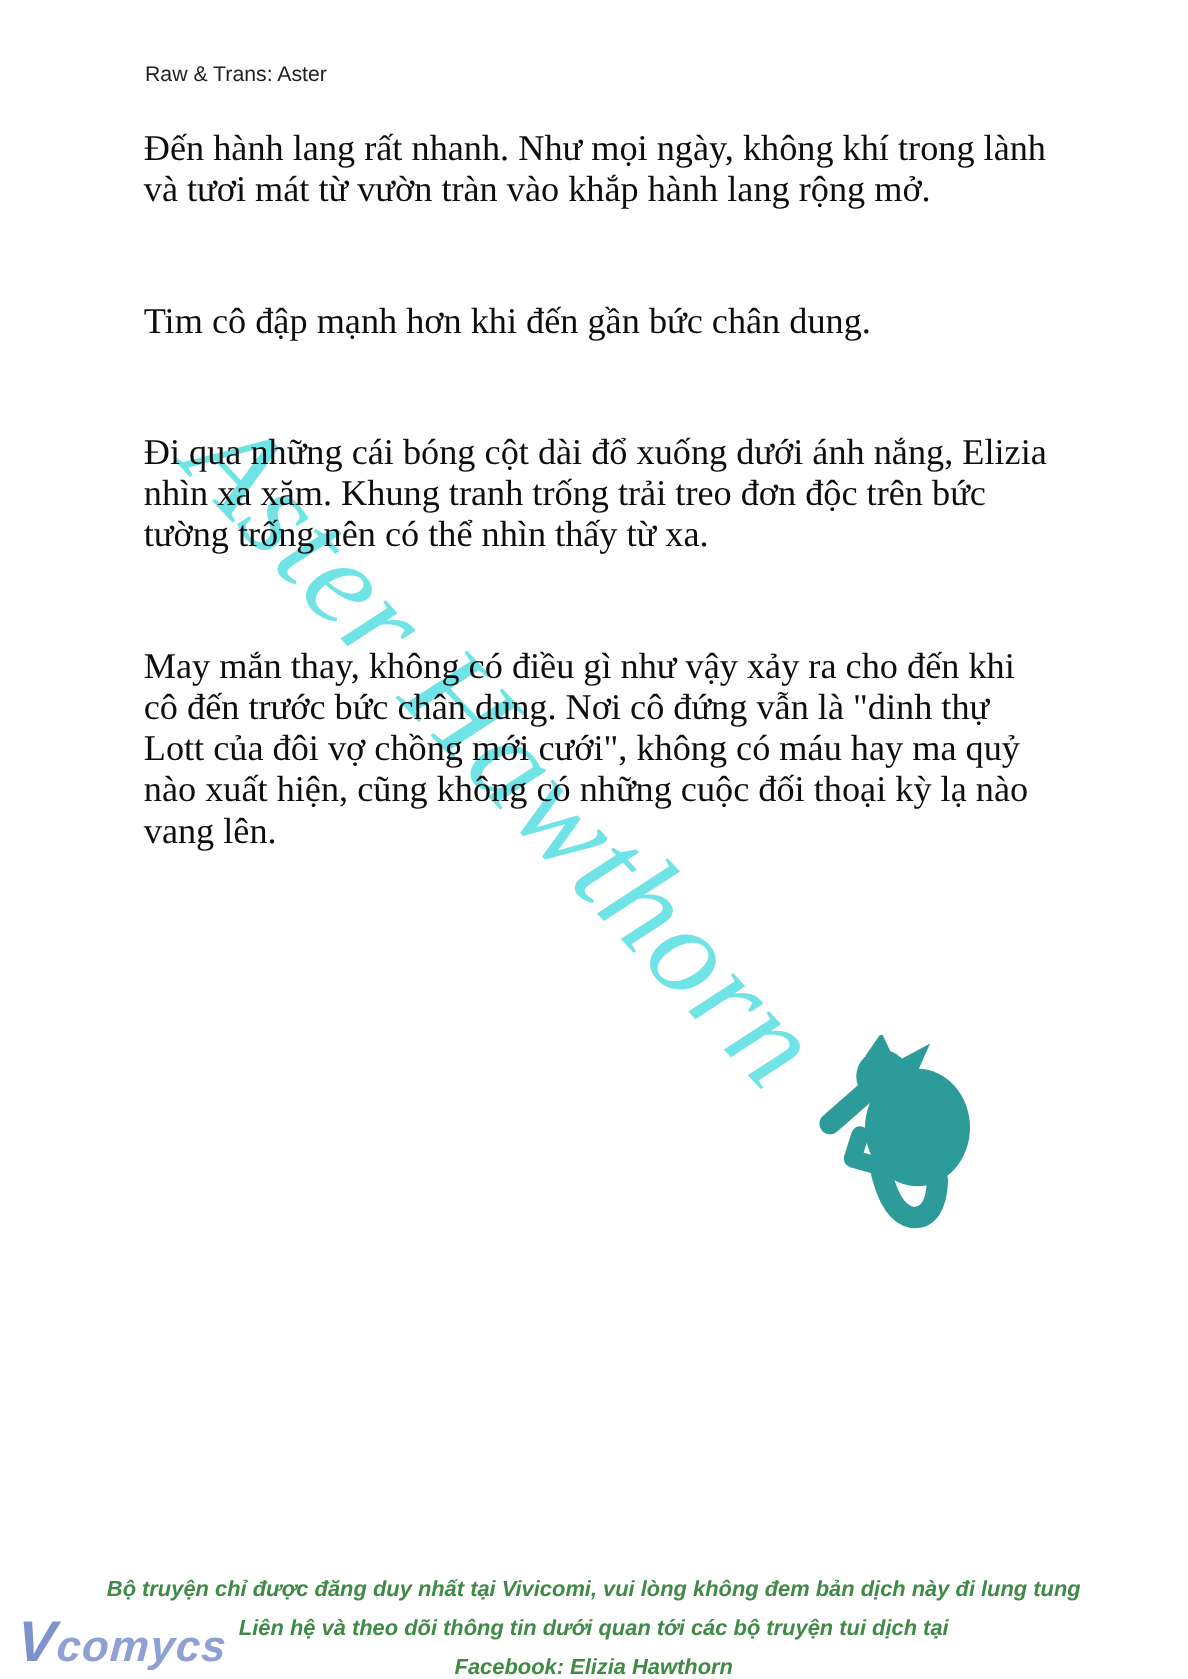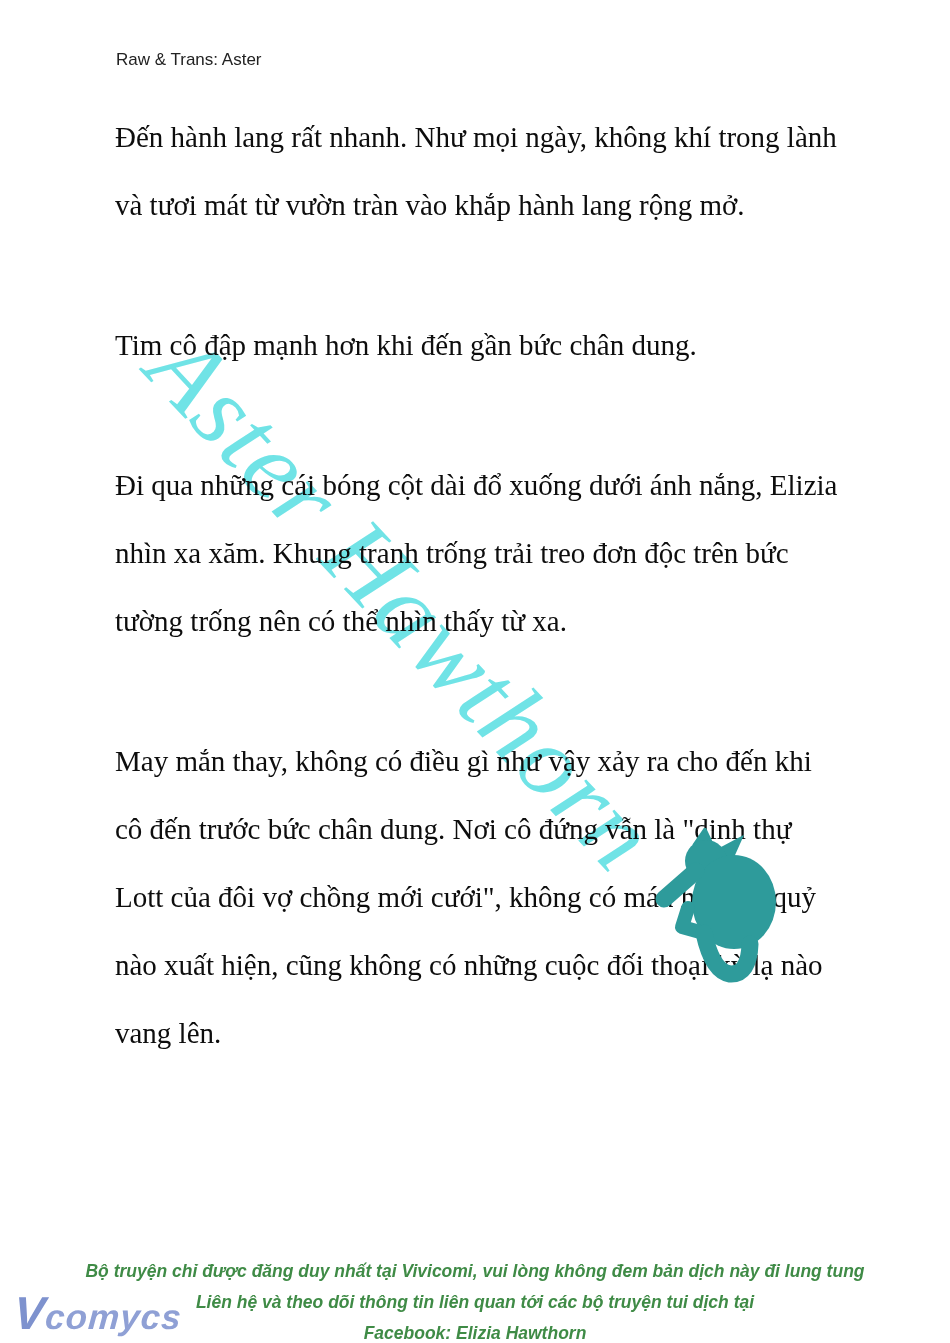--- a/index.html
+++ b/index.html
@@ -29,21 +29,21 @@
     color:#58dfe2;
     opacity:0.85;
     white-space:nowrap;
     z-index:1;
   }
   .body-text {
     position:absolute;
     left:115px; top:103px;
     width:728px;
     font-size:29px;
-    line-height:68px;
+    line-height:33px;
     color:#0d0d0d;
     text-align:left;
     z-index:2;
   }
   .body-text p { margin:0 0 72px 0; }
   .mascot {
     position:absolute;
     left:646px; top:828px;
     width:130px; height:155px;
     z-index:3;
@@ -108,19 +108,19 @@
       <line x1="50" y1="43" x2="18" y2="71" stroke-width="17" stroke-linecap="round"></line>
 
       <path d="M42,80 L36,99 L54,104" fill="none" stroke-width="14" stroke-linecap="round" stroke-linejoin="round"></path>
 
       <path d="M58,105 Q66,143 84,146 Q103,147 104,116" fill="none" stroke-width="17" stroke-linecap="round"></path>
     </g>
   </svg>
 
   <div class="footer">
     <div>Bộ truyện chỉ được đăng duy nhất tại Vivicomi, vui lòng không đem bản dịch này đi lung tung</div>
-    <div>Liên hệ và theo dõi thông tin liên quan tới các bộ truyện tui dịch tại</div>
+    <div>Liên hệ và theo dõi thông tin dưới quan tới các bộ truyện tui dịch tại</div>
     <div>Facebook: Elizia Hawthorn</div>
   </div>
 
   <div class="logo">Vcomycs</div>
 
 </div>
 
 </body></html>

